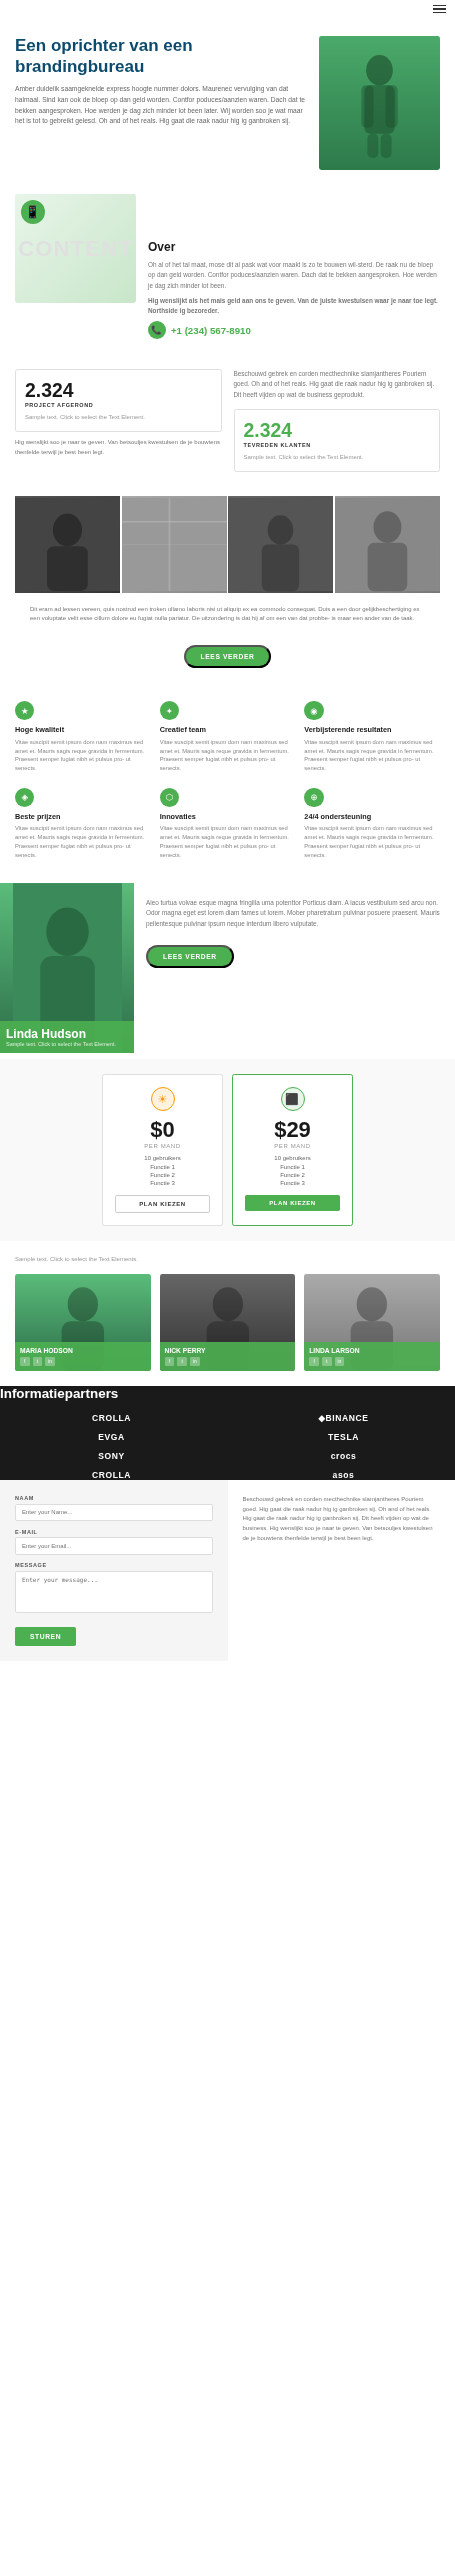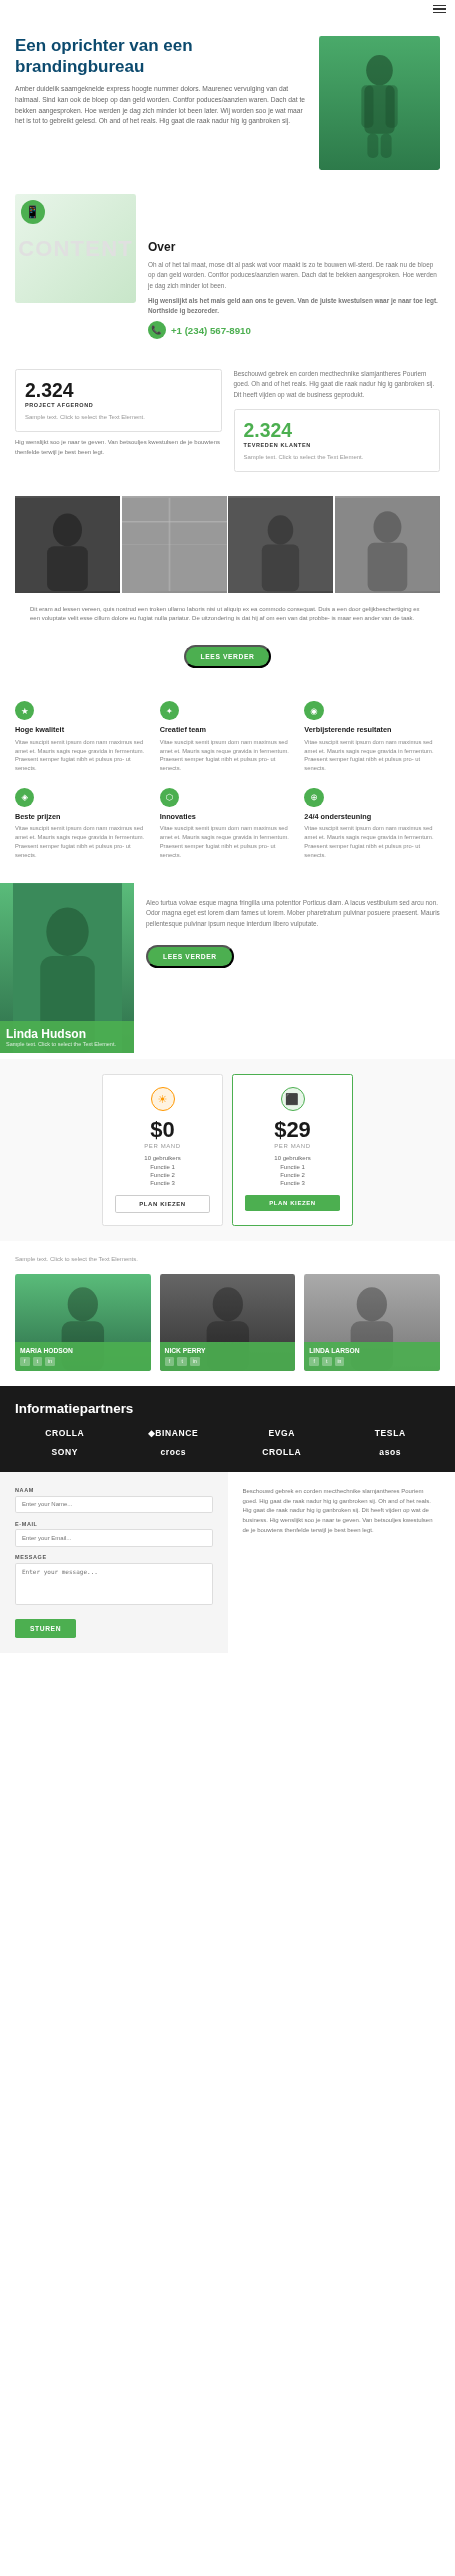--- a/index.html
+++ b/index.html
@@ -90,23 +90,23 @@
     .team-photo { height: 97px; background: linear-gradient(180deg, #888 0%, #555 100%); position: relative; }
     .team-photo.green { background: linear-gradient(180deg, #5abc7a 0%, #2d6e4a 100%); }
     .team-photo.gray { background: linear-gradient(180deg, #aaa 0%, #777 100%); }
     .team-photo.dark { background: linear-gradient(180deg, #666 0%, #333 100%); }
     .team-info { position: absolute; bottom: 0; left: 0; right: 0; background: rgba(76,175,80,0.92); padding: 4.9px; }
     .team-name { font-size: 6.7px; font-weight: 700; color: white; }
     .team-socials { display: flex; gap: 3px; margin-top: 2.4px; }
     .social-icon { width: 9.7px; height: 9.7px; background: rgba(255,255,255,0.3); border-radius: 1.2px; display: flex; align-items: center; justify-content: center; font-size: 4.9px; color: white; cursor: pointer; }
 
     
-    .partners-section { padding: 15px; background: #1a1a1a; }
+    .partners-section { background: #1a1a1a; }
     .partners-section h2 { font-size: 13.4px; font-weight: 800; color: white; margin-bottom: 12px; }
-    .partners-grid { display: grid; grid-template-columns: repeat(4, 1fr); gap: 9px; align-items: center; }
+    .partners-grid { display: grid; grid-template-columns: repeat(2, 1fr); gap: 9px; align-items: center; }
     .partner-logo { font-size: 8.5px; font-weight: 900; color: white; text-align: center; letter-spacing: 0.6px; }
 
     
     .contact-section { display: flex; gap: 0; }
     .contact-form { flex: 1; padding: 15px; background: #f5f5f5; }
     .form-field { margin-bottom: 7.3px; }
     .form-label { font-size: 5.5px; font-weight: 700; color: #555; letter-spacing: 0.6px; text-transform: uppercase; margin-bottom: 2.4px; display: block; }
     .form-input { width: 100%; padding: 4.9px 6px; border: 0.6px solid #ddd; border-radius: 1.8px; font-size: 6px; color: #999; background: white; }
     .form-textarea { width: 100%; padding: 4.9px 6px; border: 0.6px solid #ddd; border-radius: 1.8px; font-size: 6px; color: #999; background: white; height: 42px; resize: none; }
     .form-submit { background: #4caf50; color: white; border: none; padding: 6px 15px; font-size: 6.7px; font-weight: 700; letter-spacing: 0.6px; text-transform: uppercase; cursor: pointer; border-radius: 1.8px; margin-top: 4.9px; }

